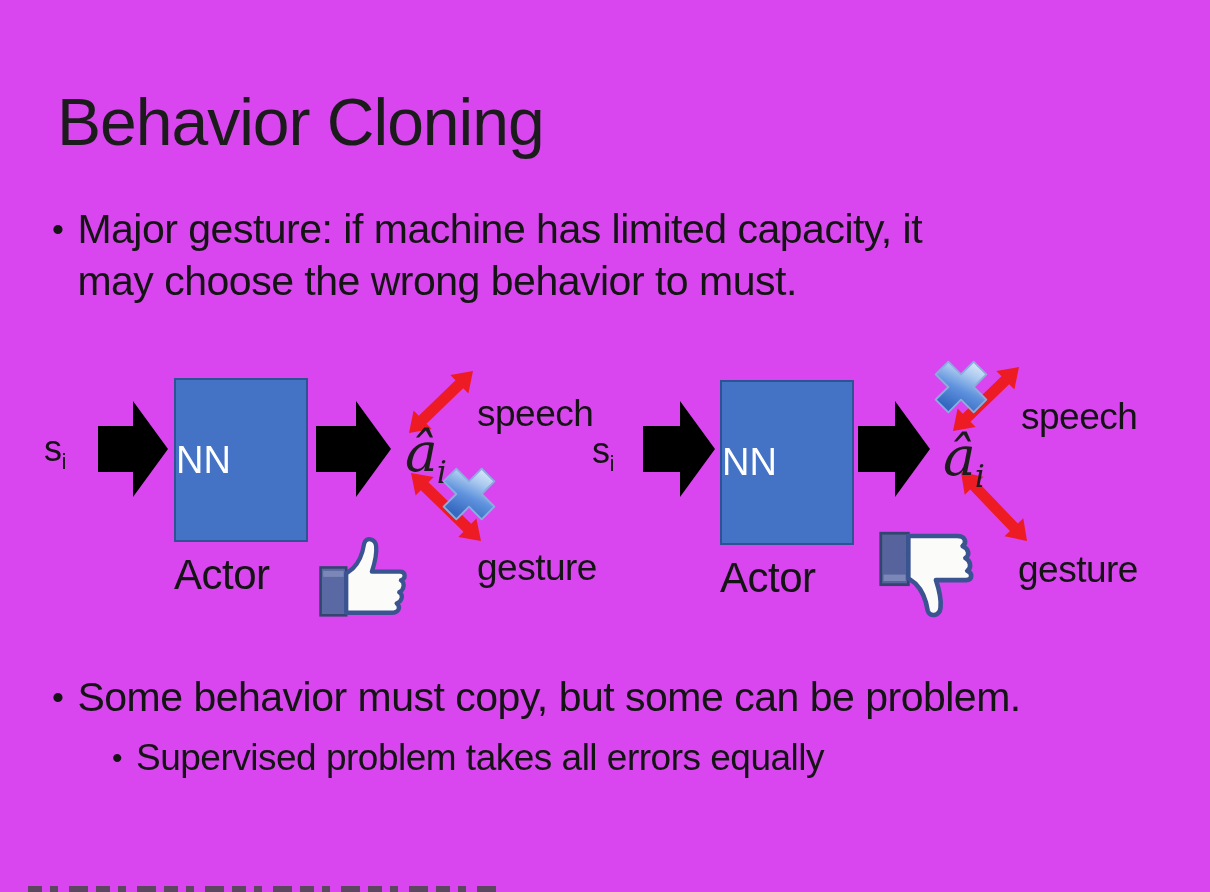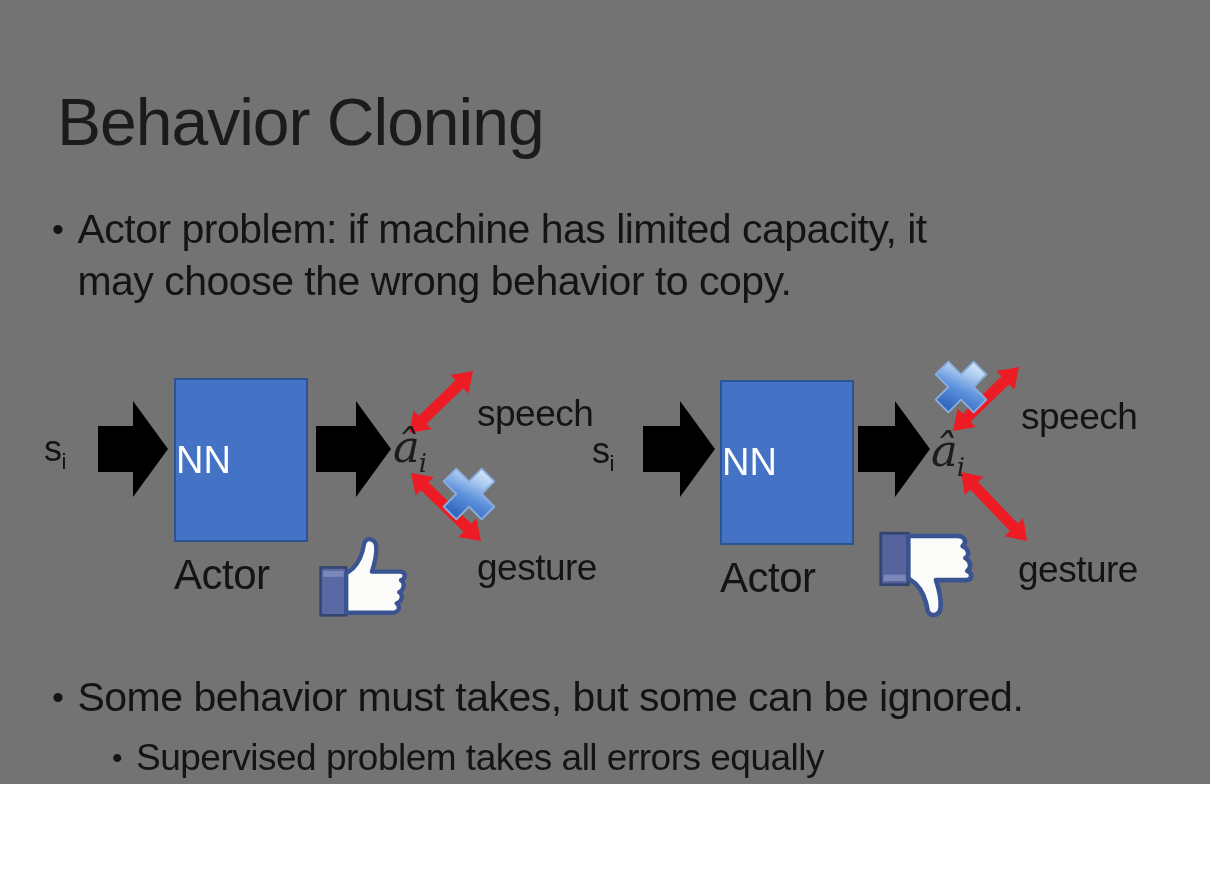--- a/index.html
+++ b/index.html
@@ -1,20 +1,20 @@
 <!DOCTYPE html>
 <html><head>
 <meta charset="utf-8">
 <style>
   html, body { margin: 0; padding: 0; background: #ffffff; }
   .slide {
     position: relative;
     width: 1210px;
-    height: 784px;
-    background: #737373;
+    height: 892px;
+    background: #d946ef;
     overflow: hidden;
     font-family: "Liberation Sans", sans-serif;
     color: #141414;
   }
   .abs { position: absolute; }
 
   .title {
     left: 57px; top: 40px;
     font-size: 66px;
     font-weight: 400;
@@ -48,24 +48,25 @@
   .actor-right { left: 720px; top: 554px; width: 134px; }
 
   .slab { font-size: 36px; letter-spacing: -0.5px; white-space: nowrap; }
   .slab sub { font-size: 0.62em; line-height: 0; }
   .s-left  { left: 44px;  top: 428px; }
   .s-right { left: 592px; top: 430px; }
 
   .ahat {
     font-family: "DejaVu Serif", serif;
     font-style: italic;
-    font-size: 45px;
+    font-size: 55px;
     letter-spacing: -1px;
     white-space: nowrap;
     color: #1c1c1c;
+    margin-left: 12px;
   }
   .ahat sub { font-size: 0.58em; line-height: 0; }
   .a-left  { left: 393px; top: 420px; }
   .a-right { left: 931px; top: 424px; }
 
   .actlab { font-size: 37px; letter-spacing: -0.5px; white-space: nowrap; margin-top: 41px; }
   .speech-left  { left: 477px;  top: 352px; }
   .gesture-left { left: 477px;  top: 506px; }
   .speech-right  { left: 1021px; top: 355px; }
   .gesture-right { left: 1018px; top: 508px; }
@@ -91,22 +92,22 @@
 </head>
 <body>
 
 <div class="slide">
 
   <h1 class="abs title">Behavior Cloning</h1>
 
   <div class="abs bullet b1">
     <span class="dot">•</span>
     <div class="btext">
-      <span>Actor problem: if machine has limited capacity, it</span><br>
-      <span>may choose the wrong behavior to copy.</span>
+      <span>Major gesture: if machine has limited capacity, it</span><br>
+      <span>may choose the wrong behavior to must.</span>
     </div>
   </div>
 
   <svg class="abs overlay" viewBox="0 0 1210 892" xmlns="http://www.w3.org/2000/svg">
 
     <polygon fill="#000000" points="98,426 133,426 133,401 168,449 133,497 133,472 98,472"></polygon>
     <polygon fill="#000000" points="316,426 356,426 356,401 391,449 356,497 356,472 316,472"></polygon>
     <polygon fill="#000000" points="643,426 680,426 680,401 715,449 680,497 680,472 643,472"></polygon>
     <polygon fill="#000000" points="858,426 895,426 895,401 930,449 895,497 895,472 858,472"></polygon>
 
@@ -177,21 +178,21 @@
   </svg>
 
   <svg class="abs thumb-down" viewBox="0 0 124 100" xmlns="http://www.w3.org/2000/svg">
     <rect x="3" y="40" width="30" height="56" fill="#56639c" stroke="#32456e" stroke-width="3"></rect>
     <rect x="6" y="44" width="24" height="7" fill="#7b87b7"></rect>
     <path d="M36,93 L86,93 C95,93 97,86 92,82 C99,79 100,72 95,69 C101,66 102,58 97,55 C103,53 103,45 96,45 L63,45 C66,36 69,24 68,15 C67,6 56,4 54,12 C52,25 47,35 41,41 L33,47 L33,93 Z" fill="#fbfbf9" stroke="#3a5391" stroke-width="5" stroke-linejoin="round"></path>
   </svg>
 
   <div class="abs bullet b2">
     <span class="dot">•</span>
-    <span>Some behavior must takes, but some can be ignored.</span>
+    <span>Some behavior must copy, but some can be problem.</span>
   </div>
 
   <div class="abs bullet b3">
     <span class="dot">•</span>
     <span>Supervised problem takes all errors equally</span>
   </div>
 
   <div class="abs clip-artifact"></div>
 
 </div>

